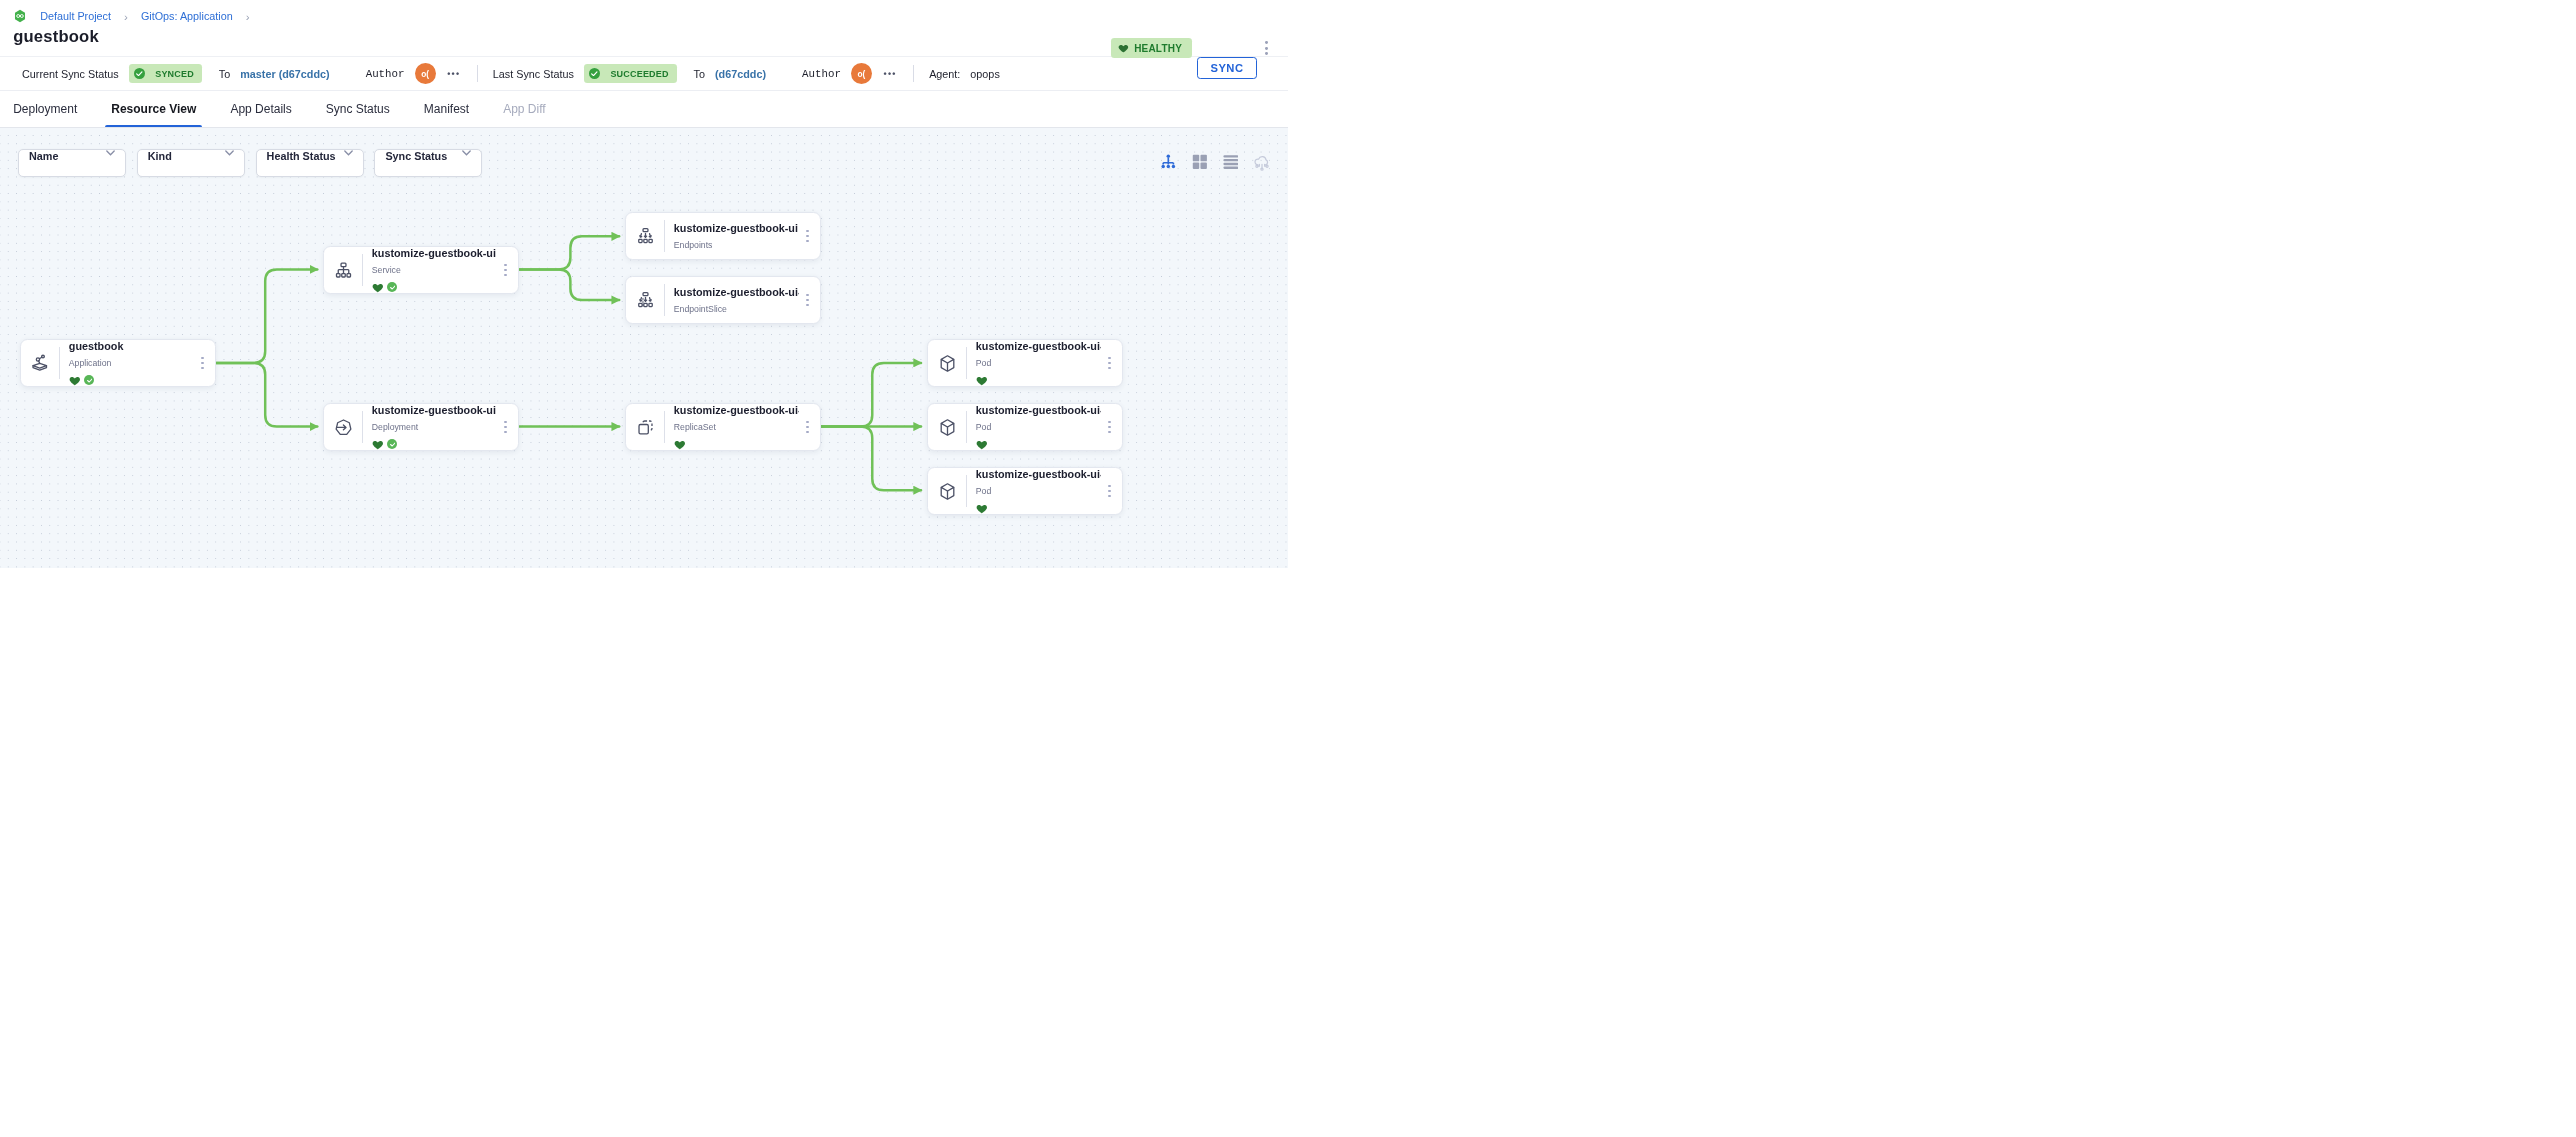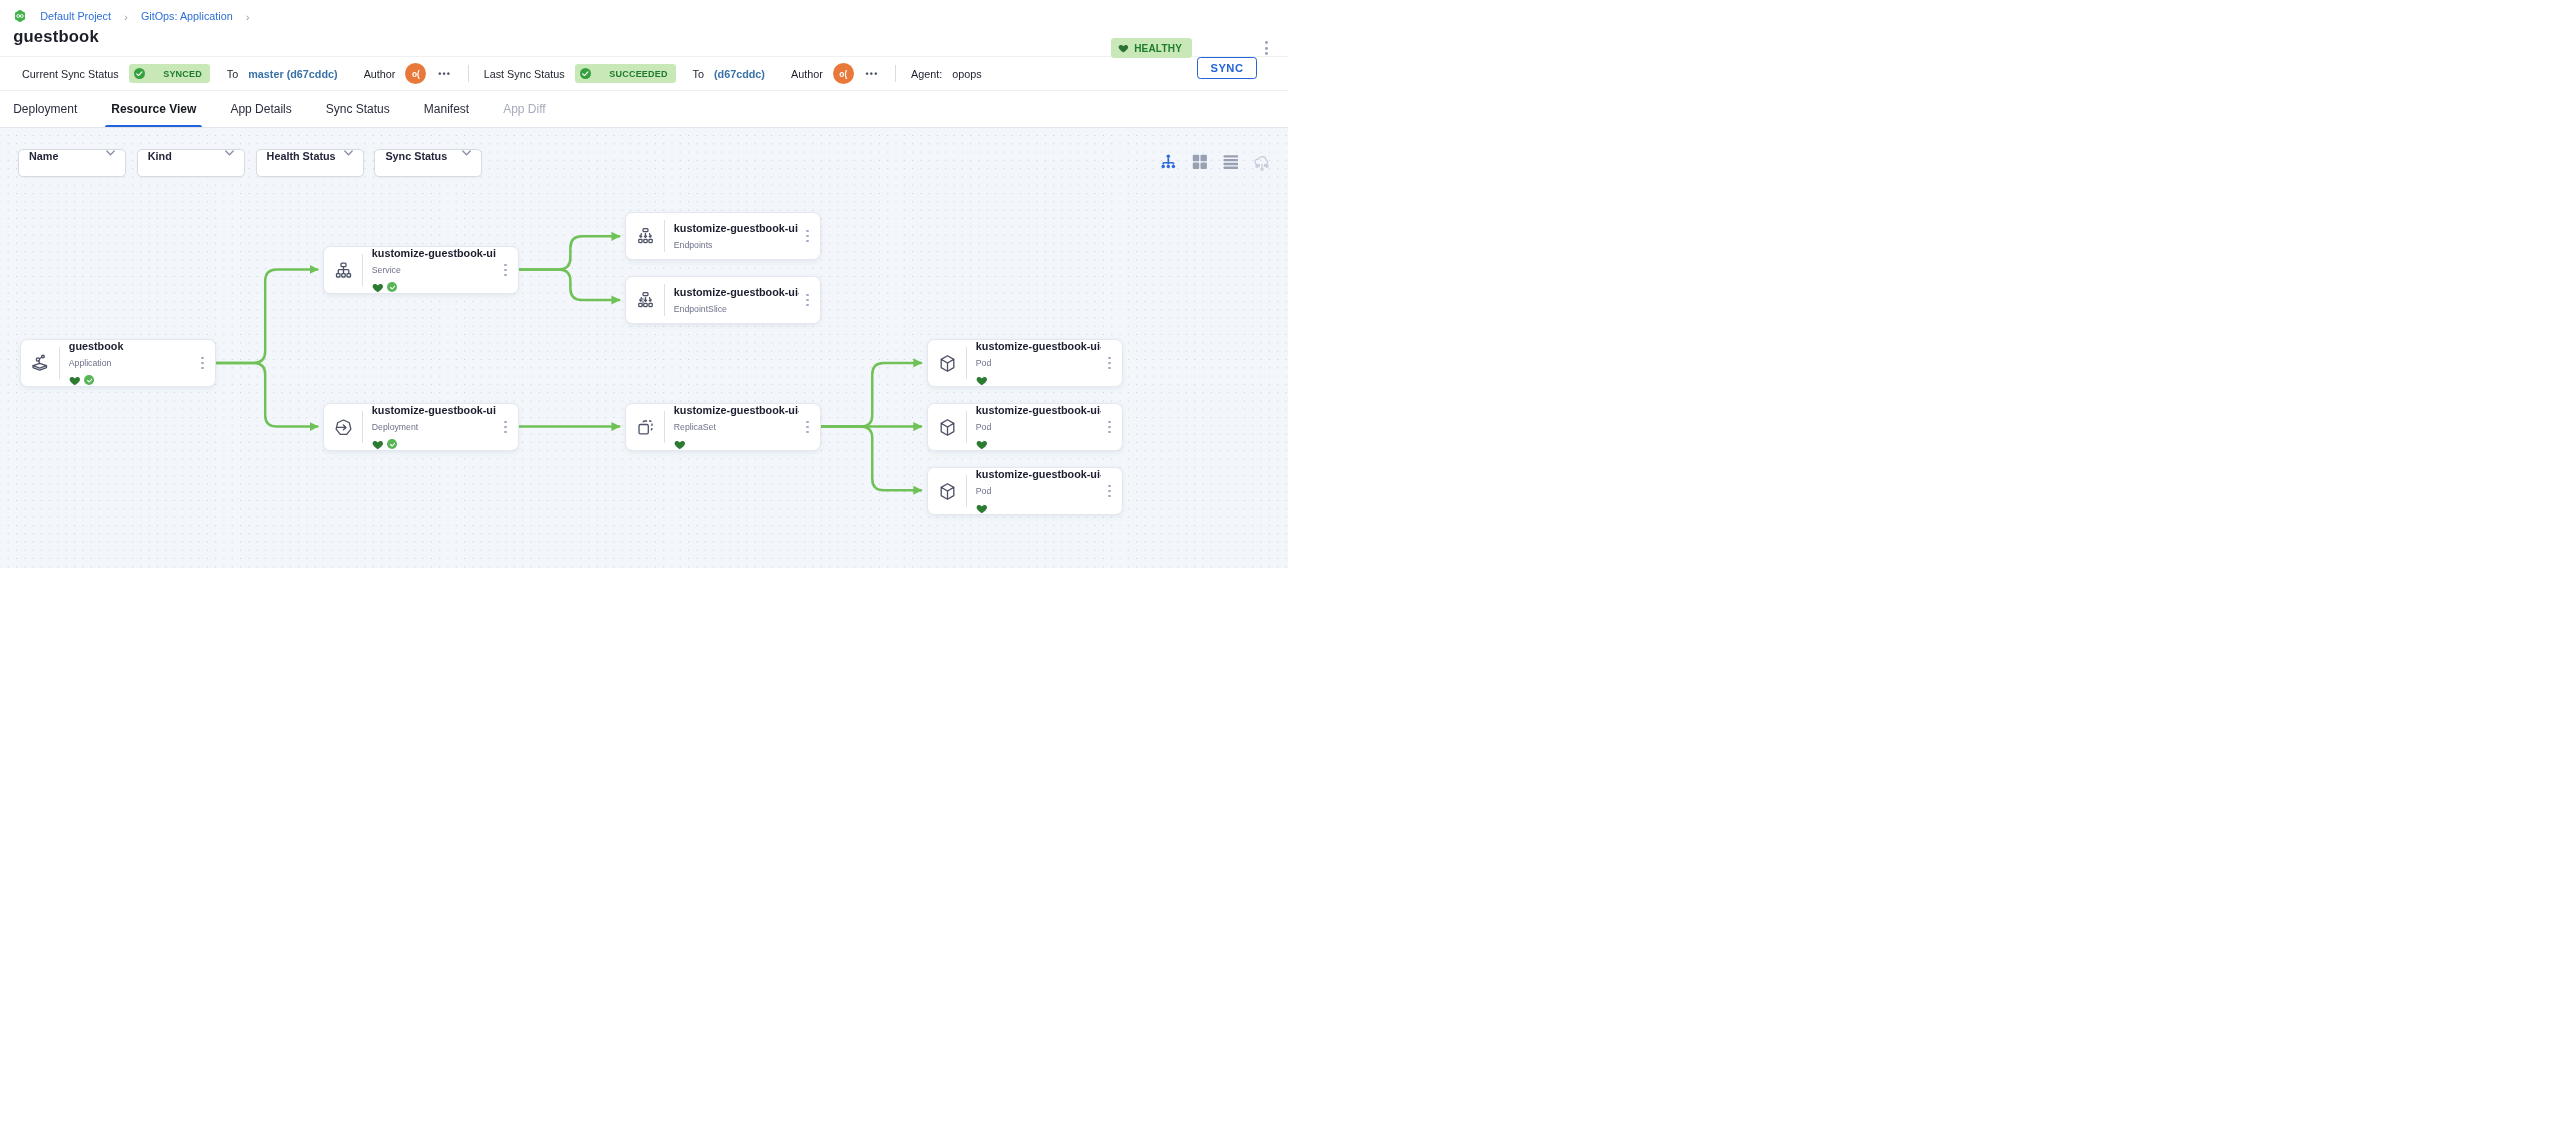--- a/index.html
+++ b/index.html
@@ -25,25 +25,25 @@
   .sync-btn { background:#fff; border:1.2px solid #2363d8; color:#2363d8; font-weight:700; font-size:11.2px;
     letter-spacing:0.5px; border-radius:3.3px; padding:3.3px 12.4px 4.1px; cursor:pointer; font-family:inherit;margin-top:40px; }
   .kebab-v { display:flex; flex-direction:column; gap:2.5px; align-items:center; padding:2.5px 3.3px; cursor:pointer; background:none; border:0; }
   .kebab-v i { width:2.9px; height:2.9px; border-radius:50%; background:#9ba1b8; }
 
   
   .statusbar { height:35px; background:#fff; border-top:0.8px solid #eef0f4; border-bottom:0.8px solid #eceef3;
     display:flex; align-items:center; padding:0 22px; gap:10px; font-size:10.8px; }
   .sb-label { color:#1d1f2b; }
   .badge { background:#c8e8b8; color:#1e7b2d; font-weight:700; font-size:9px; letter-spacing:0.2px;
-    border-radius:3.3px; padding:3.3px 8.3px 3.3px 5px; display:flex; align-items:center; gap:18px; }
+    border-radius:3.3px; padding:3.3px 8.3px 3.3px 5px; display:flex; align-items:center; gap:10px; }
   .chk-badge { width:11.6px; height:11.6px; border-radius:50%; background:#35a03e; display:flex; align-items:center; justify-content:center; flex:0 0 auto; }
   .to-label { margin-left:6.6px; }
   .rev-link { color:#3872a8; font-weight:700; cursor:pointer; }
-  .author-label { margin-left:16px; }
+  .author-label { margin-left:26px;font-family:Liberation Mono, monospace; }
   .avatar { width:21px; height:21px; border-radius:50%; background:#e8793a; color:#fff; font-size:8.3px; font-weight:700;
     display:flex; align-items:center; justify-content:center; flex:0 0 auto; }
   .more-h { color:#4c5166; font-size:9px; letter-spacing:1.2px; background:none; border:0; cursor:pointer; font-weight:700; padding:1.7px; }
   .vdiv { width:0.8px; height:16.6px; background:#d9dce6; margin:0 5px; }
   .agent-value { color:#1d1f2b; }
 
   
   .tabbar { height:37px; background:#fff; border-bottom:0.8px solid #e3e6ec; display:flex; gap:34px;
     padding:0 13.2px; font-size:12px; color:#2a2d3d; }
   .tab { display:flex; align-items:center; position:relative; cursor:pointer; }

